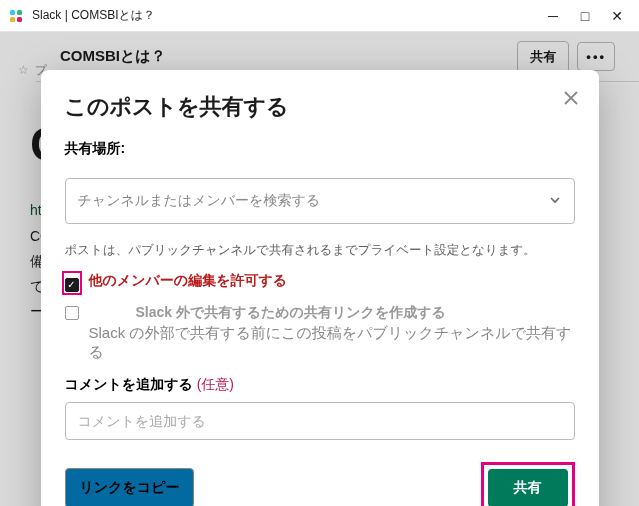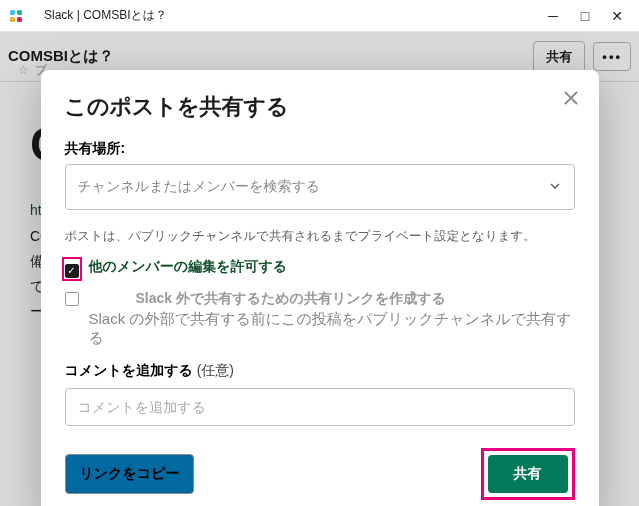--- a/index.html
+++ b/index.html
@@ -1,56 +1,56 @@
 <!DOCTYPE html>
 <html><head>
 <meta charset="utf-8">
 <style>
 * { margin: 0; padding: 0; box-sizing: border-box; font-family: "Hiragino Sans", "Yu Gothic", "Meiryo", sans-serif; }
 body { width: 639px; height: 506px; background: #fff; overflow: hidden; position: relative; }
 
-.titlebar { height: 32px; display: flex; align-items: center; padding: 0 8px; border-bottom: 1px solid #e5e5e5; gap: 12px; }
+.titlebar { height: 32px; display: flex; align-items: center; padding: 0 8px; border-bottom: 1px solid #e5e5e5; }
 .titlebar-icon { width: 16px; height: 16px; margin-right: 8px; display: inline-flex; }
 .titlebar-title { font-size: 12px; color: #1d1c1d; flex: 1; }
 .titlebar-controls { display: flex; gap: 20px; padding-right: 8px; }
 .titlebar-ctrl { width: 12px; height: 12px; display: inline-flex; align-items: center; justify-content: center; font-size: 14px; color: #1d1c1d; cursor: pointer; }
 
-.header { height: 50px; display: flex; align-items: center; padding: 0 8px; border-bottom: 1px solid #ddd; }
+.header { height: 50px; display: flex; align-items: center; padding: 0 24px; border-bottom: 1px solid #ddd; margin-left: 36px; }
 .header-title { font-size: 15px; font-weight: 900; color: #1d1c1d; flex: 1; }
 .header-sub { font-size: 12px; color: #888; position: absolute; top: 62px; left: 18px; }
 .header-star { color: #aaa; margin-right: 6px; font-size: 12px; }
 .header-btn { border: 1px solid #bbb; border-radius: 4px; padding: 6px 12px; font-size: 13px; font-weight: 700; color: #1d1c1d; background: #fff; margin-left: 8px; cursor: pointer; }
 .header-btn.icon { padding: 6px 8px; letter-spacing: 2px; }
 
 .content { padding: 20px 30px; font-size: 14px; line-height: 1.8; color: #1d1c1d; }
 .content h1 { font-size: 48px; font-weight: 900; margin-bottom: 10px; }
 .content a { color: #14532d; }
 
 .backdrop { position: absolute; inset: 32px 0 0 0; background: rgba(0,0,0,0.15); }
 
 .modal { position: absolute; top: 70px; left: 50%; transform: translateX(-50%); width: 558px; background: #fff; border-radius: 8px; box-shadow: 0 10px 40px rgba(0,0,0,0.25); padding: 22px 24px; }
 .modal-title { font-size: 22px; font-weight: 900; color: #1d1c1d; }
 .modal-close { position: absolute; top: 18px; right: 18px; cursor: pointer; color: #888; }
 .modal-close svg { width: 20px; height: 20px; }
 
-.modal-label { font-size: 14px; font-weight: 700; margin-top: 18px; margin-bottom: 6px; }
+.modal-label { font-size: 14px; font-weight: 700; margin-top: 18px; margin-bottom: 20px; }
 .modal-select { display: flex; align-items: center; border: 1px solid #bbb; border-radius: 4px; padding: 13px 12px; font-size: 14px; color: #888; cursor: pointer; }
 .modal-select span:first-child { flex: 1; }
 .modal-hint { font-size: 12.5px; color: #616061; margin-top: 16px; line-height: 1.6; }
 
 .chk-row { display: flex; align-items: flex-start; margin-top: 12px; gap: 10px; }
 .chk { width: 14px; height: 14px; border: 1px solid #999; border-radius: 2px; margin-top: 2px; flex-shrink: 0; display: inline-flex; align-items: center; justify-content: center; font-size: 10px; cursor: pointer; }
 .chk.checked { background: #1d1c1d; color: #fff; border-color: #1d1c1d; }
 .chk-row .hl { border: 2px solid #e6007e; padding: 1px; margin: -3px; margin-top: -1px; }
-.chk-label { font-size: 14px; font-weight: 700; color: #14532d; }
+.chk-label { font-size: 14px; font-weight: 700; color: #b91c1c; }
 .chk-label.muted { color: #999; margin-left: 47px; }
 .chk-sub { font-size: 15px; color: #888; margin-left: 24px; margin-top: 2px; }
 
 .comment-label { font-size: 14px; font-weight: 700; margin-top: 14px; }
-.comment-label .opt { font-weight: 400; color: #404040; }
+.comment-label .opt { font-weight: 400; color: #be185d; }
 .comment-input { width: 100%; border: 1px solid #bbb; border-radius: 4px; padding: 10px 12px; font-size: 14px; margin-top: 8px; }
 .comment-input::placeholder { color: #aaa; }
 
 .modal-footer { display: flex; align-items: center; margin-top: 22px; }
 .btn-copy { border: 1px solid #888; border-radius: 4px; background: #0369a1; padding: 10px 14px; font-size: 14px; font-weight: 700; cursor: pointer; }
 .btn-share-wrap { margin-left: auto; border: 3px solid #e6007e; padding: 4px; }
 .btn-share { background: #007a5a; color: #fff; border: none; border-radius: 4px; padding: 10px 26px; font-size: 14px; font-weight: 700; cursor: pointer; }
 </style>
 </head>
 <body>

